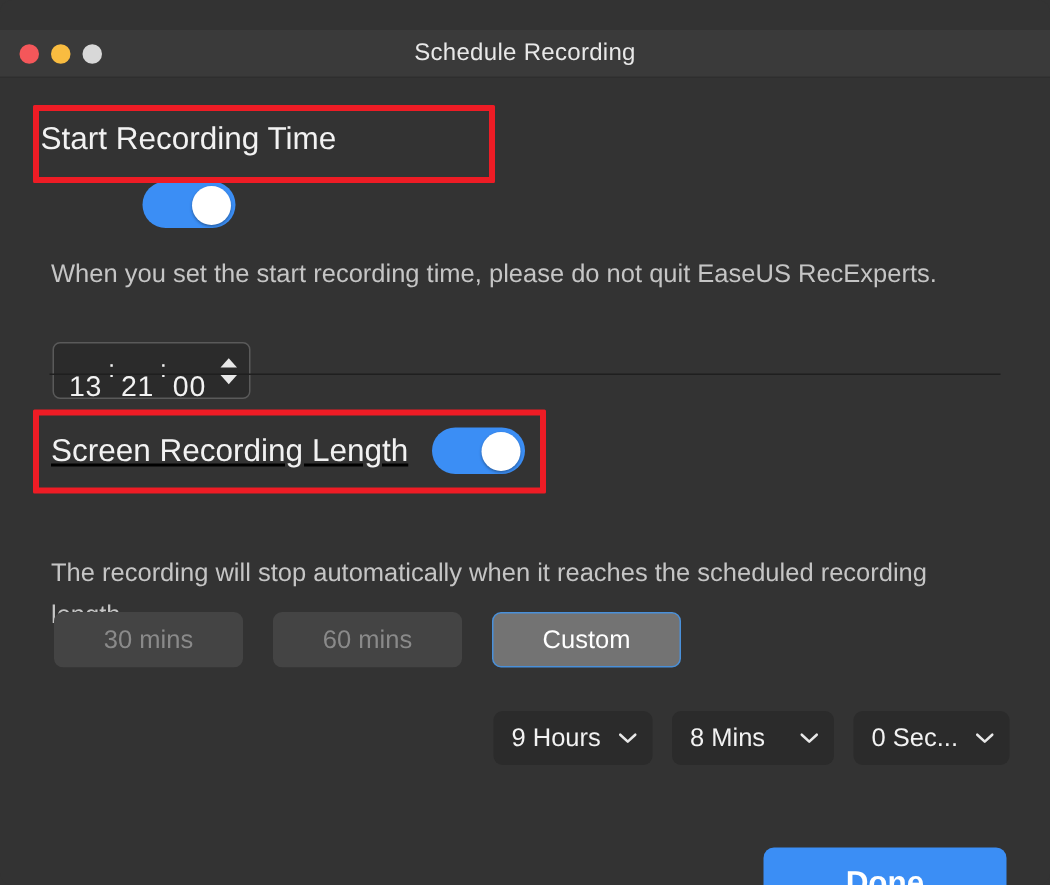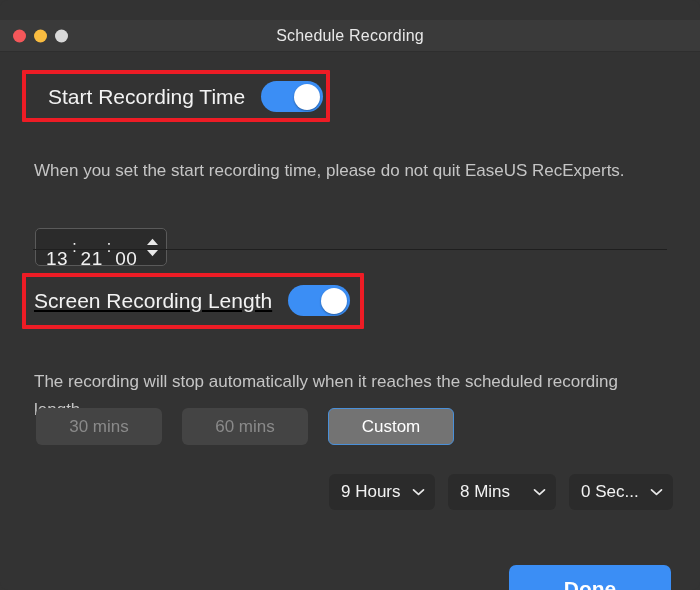--- a/index.html
+++ b/index.html
@@ -81,21 +81,21 @@
   #annot-1 { left: 22px;  top: 18px;  width: 308px; height: 52px; }
   #annot-2 { left: 22px;  top: 221px; width: 342px; height: 56px; }
 
   
   .toggle-row {
     position: absolute;
     display: flex;
     align-items: center;
     gap: 16px;
   }
-  #row-start  { left: 48px; top: 29px; }
+  #row-start  { left: 27px; top: 29px; flex-direction: column; }
   #row-length { left: 34px; top: 233px; text-decoration: underline; }
 
   .row-label {
     color: #f2f2f2;
     font-size: 21px;
     white-space: nowrap;
     user-select: none;
   }
 
   .switch {
@@ -120,21 +120,21 @@
 
   
   .desc {
     position: absolute;
     color: #c5c5c5;
     font-size: 17px;
     line-height: 28px;
     width: 600px;
     user-select: none;
   }
-  #desc-start  { left: 34px; top: 105px; }
+  #desc-start  { left: 34px; top: 117px; }
   #desc-length { left: 34px; top: 316px; }
 
   
   .time-field {
     position: absolute;
     left: 35px;
     top: 176px;
     height: 38px;
     box-sizing: border-box;
     background: #2b2b2b;

